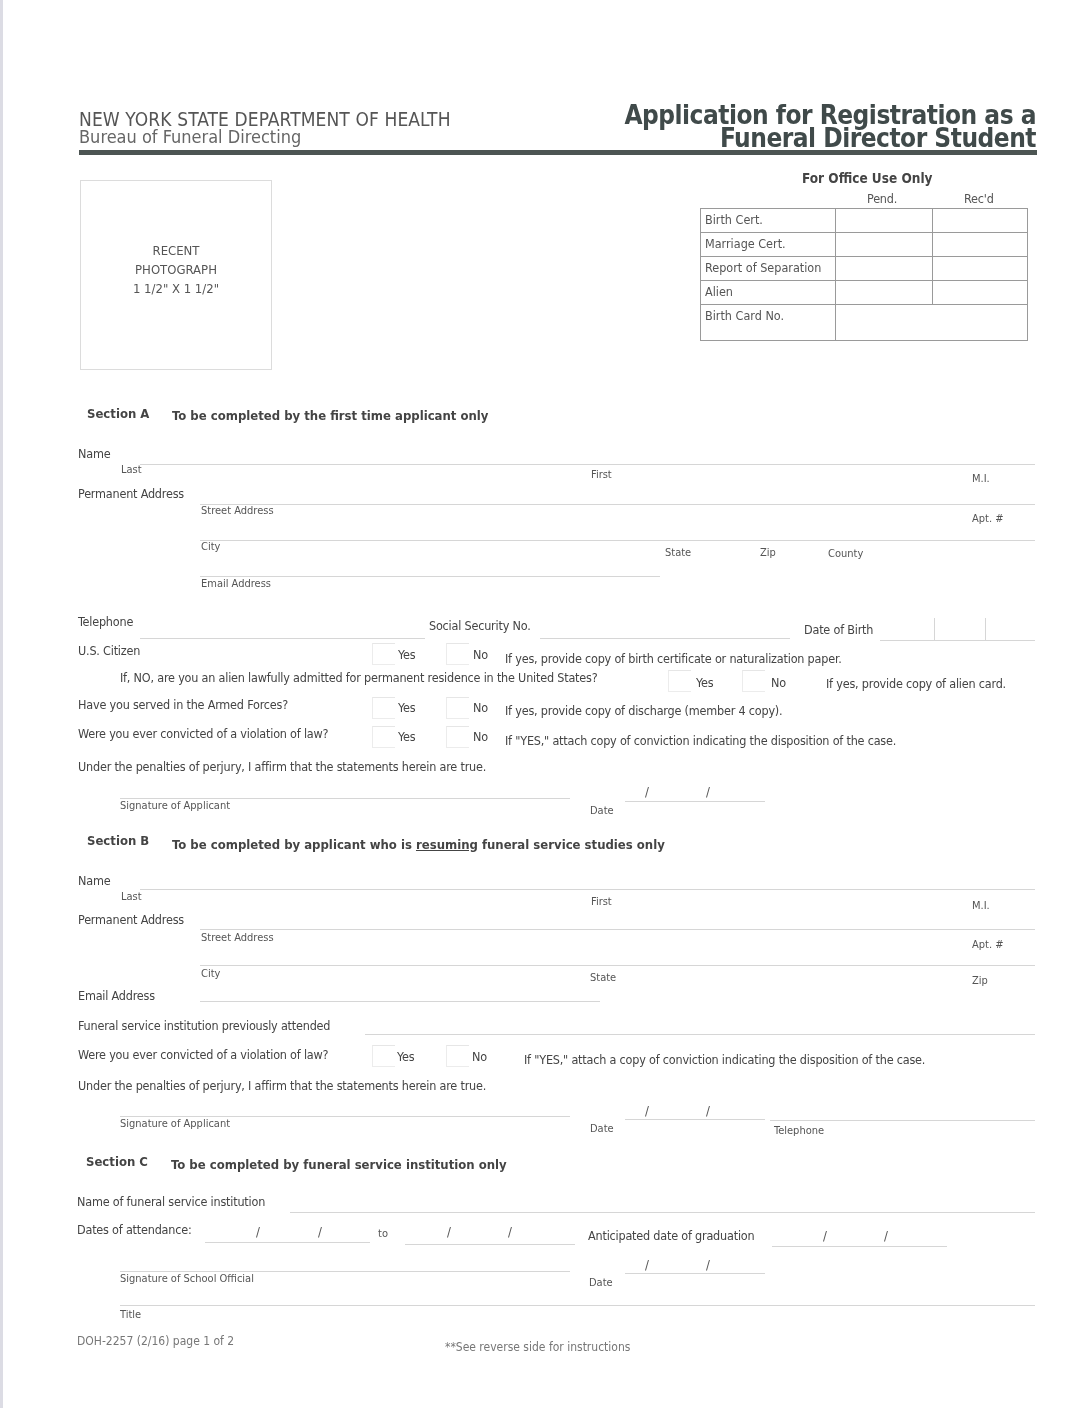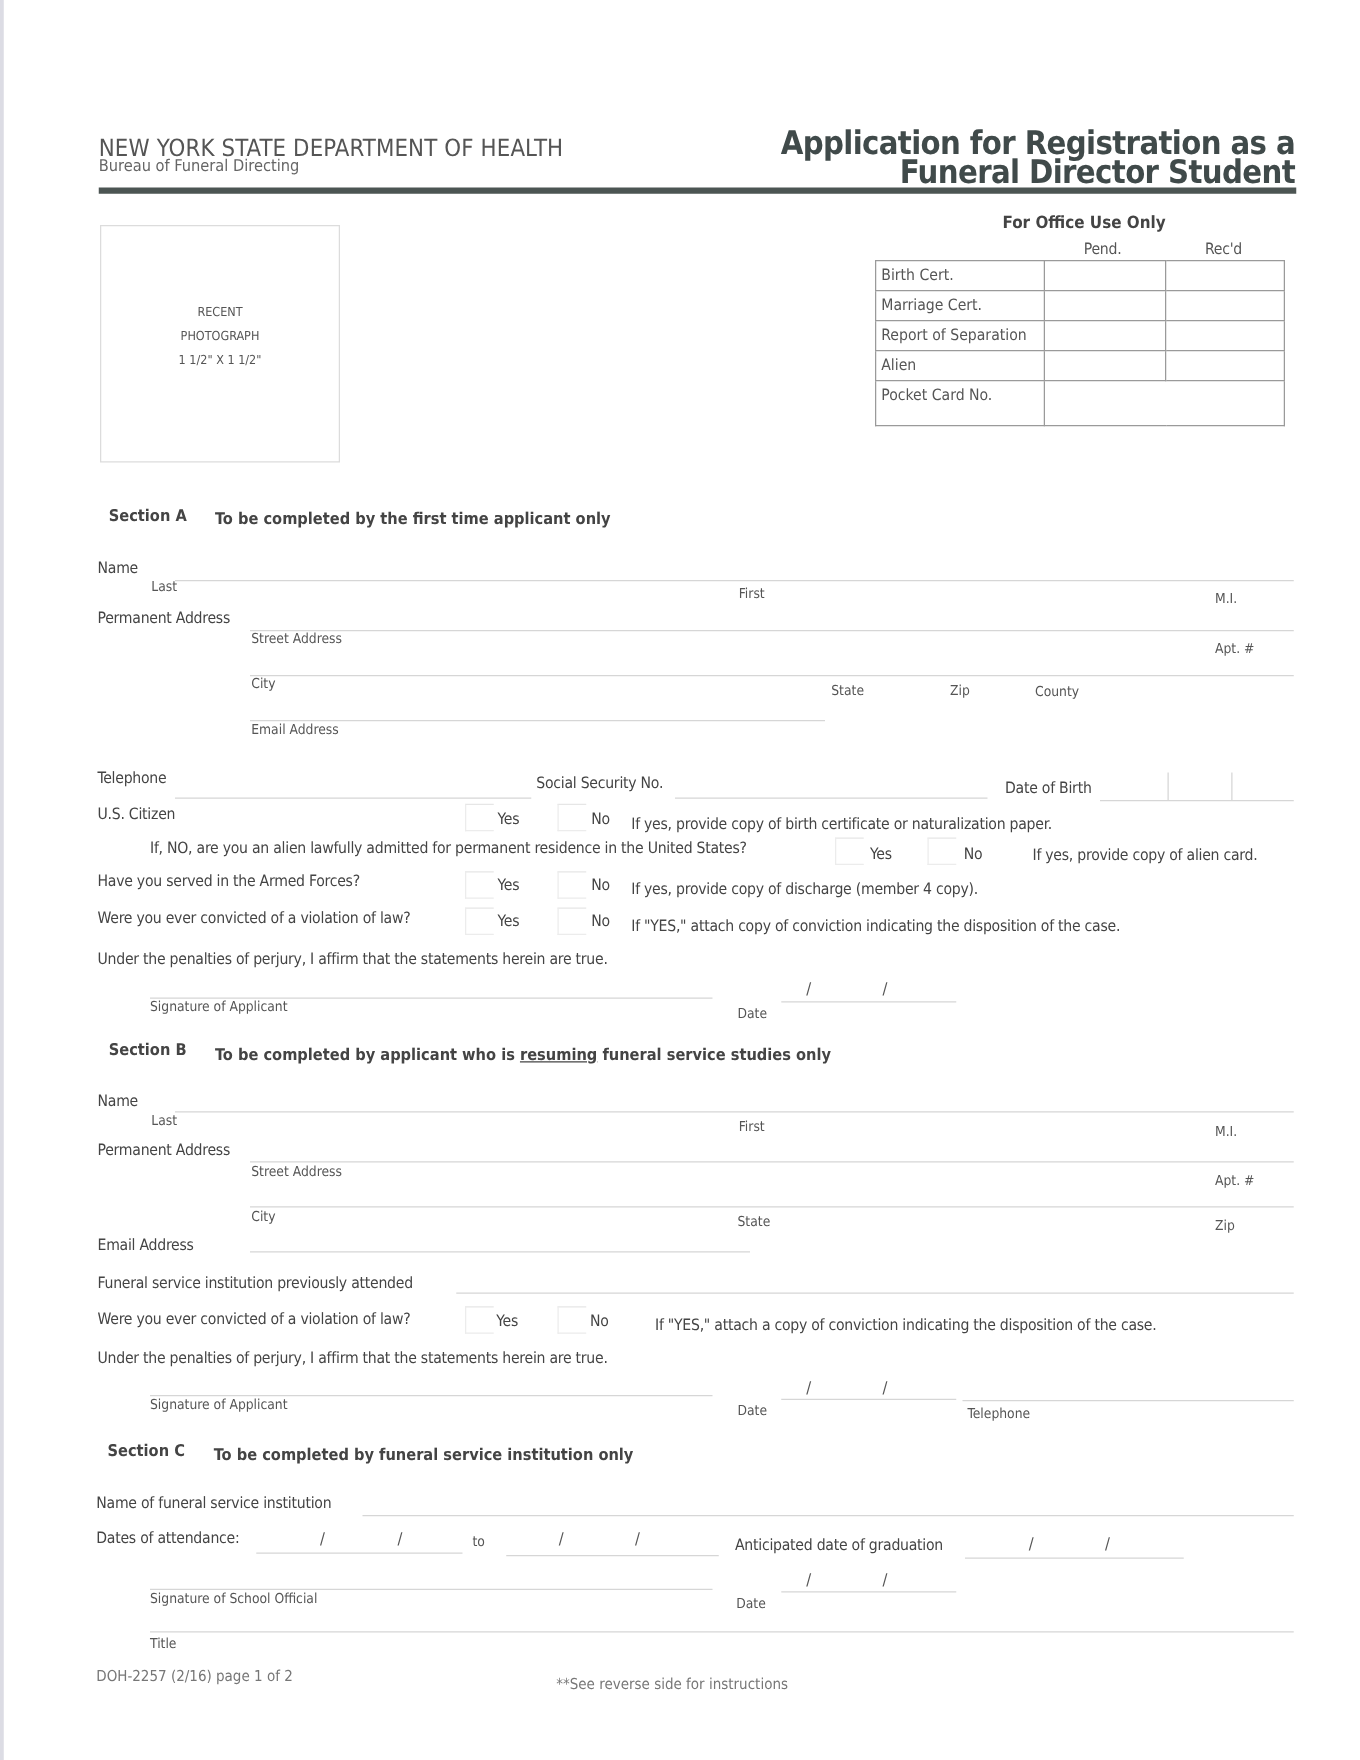--- a/index.html
+++ b/index.html
@@ -6,31 +6,31 @@
   body { width:1088px; height:1408px; position:relative; overflow:hidden;
          font-family:"DejaVu Sans Condensed","DejaVu Sans","Liberation Sans",sans-serif; color:#3a3a3a; }
   .page-edge { position:absolute; left:0; top:0; width:3px; height:1408px; background:#dcdce4; }
   .abs { position:absolute; white-space:nowrap; }
   .lbl { font-size:12.5px; color:#444; letter-spacing:-0.2px; }
   .sub { font-size:11px; color:#555; }
   .line { position:absolute; height:0; border-top:1px solid #d6d6d6; }
   .vline { position:absolute; width:0; border-left:1px solid #d6d6d6; }
   .slash { position:absolute; font-size:13px; color:#555; }
   .agency { font-size:19px; color:#555; letter-spacing:0.1px; }
-  .bureau { font-size:13px; color:#666; }
+  .bureau { font-size:18px; color:#666; }
   .title { font-size:26px; font-weight:bold; color:#404a4a; text-align:right; letter-spacing:-0.5px; line-height:34px; }
   .rule { position:absolute; background:#4c5553; height:6px; }
   .office-title { font-size:13.5px; font-weight:bold; color:#444; }
   .office-table { position:absolute; left:700px; top:208px; width:328px; border-collapse:collapse; }
   .office-table td { border:1px solid #9a9a9a; font-size:12.5px; color:#555; padding:3px 4px; height:17px; vertical-align:top; }
   .office-table td.c0 { width:126px; }
   .office-table td.c1 { width:88px; }
   .office-table tr.tall td { height:29px; }
   .photo { position:absolute; left:80px; top:180px; width:190px; height:188px; border:1px solid #dcdcdc; }
-  .photo-text { position:absolute; left:0; right:0; top:60px; text-align:center; font-size:10px; color:#555; line-height:19px; white-space:pre-line; }
+  .photo-text { position:absolute; left:0; right:0; top:60px; text-align:center; font-size:13px; color:#555; line-height:19px; white-space:pre-line; }
   .sec-label { font-size:13px; font-weight:bold; color:#444; }
   .sec-desc { font-size:13px; font-weight:bold; color:#444; }
   .u { text-decoration:underline; }
   .chk { position:absolute; width:22px; height:20px; border-top:1px solid #e6e6e6; border-left:1px solid #ececec; border-bottom:1px solid #ececec; }
   .footer { font-size:12px; color:#777; }
 </style>
 </head>
 <body>
 
 <div class="page-edge"></div>
@@ -66,21 +66,21 @@
         <td class="c0">Report of Separation</td>
         <td class="c1"></td>
         <td></td>
       </tr>
   <tr>
         <td class="c0">Alien</td>
         <td class="c1"></td>
         <td></td>
       </tr>
   <tr class="tall">
-        <td class="c0">Pocket Card No.</td>
+        <td class="c0">Birth Card No.</td>
         <td colspan="2"></td>
       </tr>
 </tbody>
   </table>
 
 <div class="abs sec-label" style="left:87px;top:406px;">Section A</div>
 <div class="abs sec-desc" style="left:172px;top:408px;">To be completed by the first time applicant only</div>
 
 <div class="abs lbl" style="left:78px;top:446px;">Name</div>
 <div class="line" style="left:140px;top:464px;width:895px;"></div>

